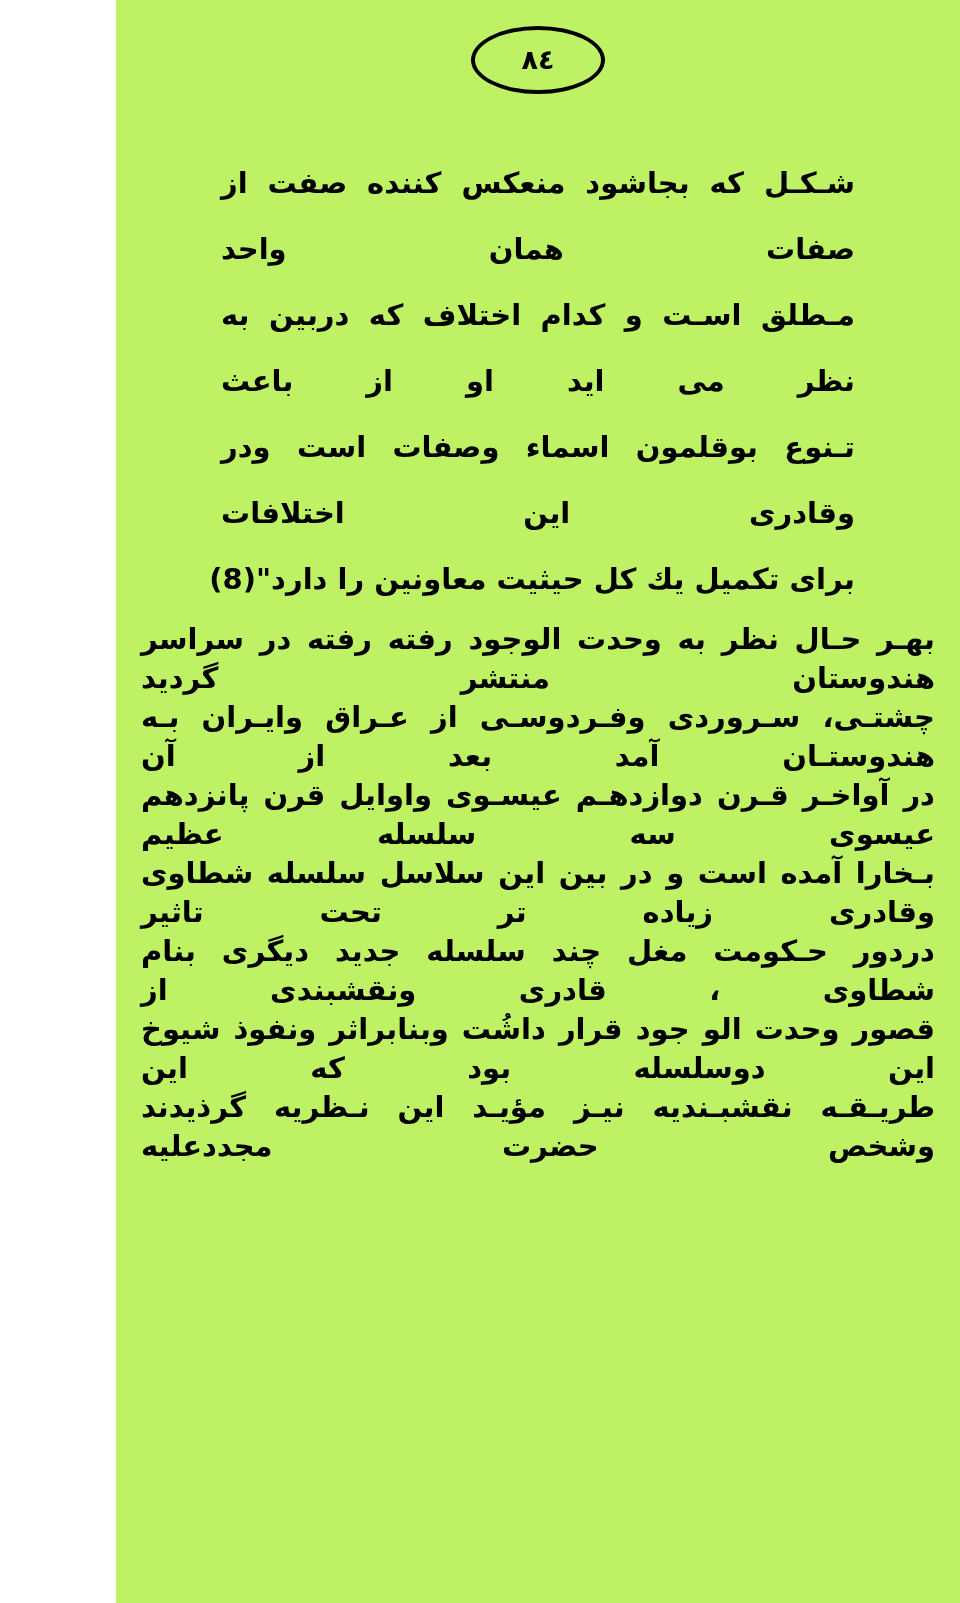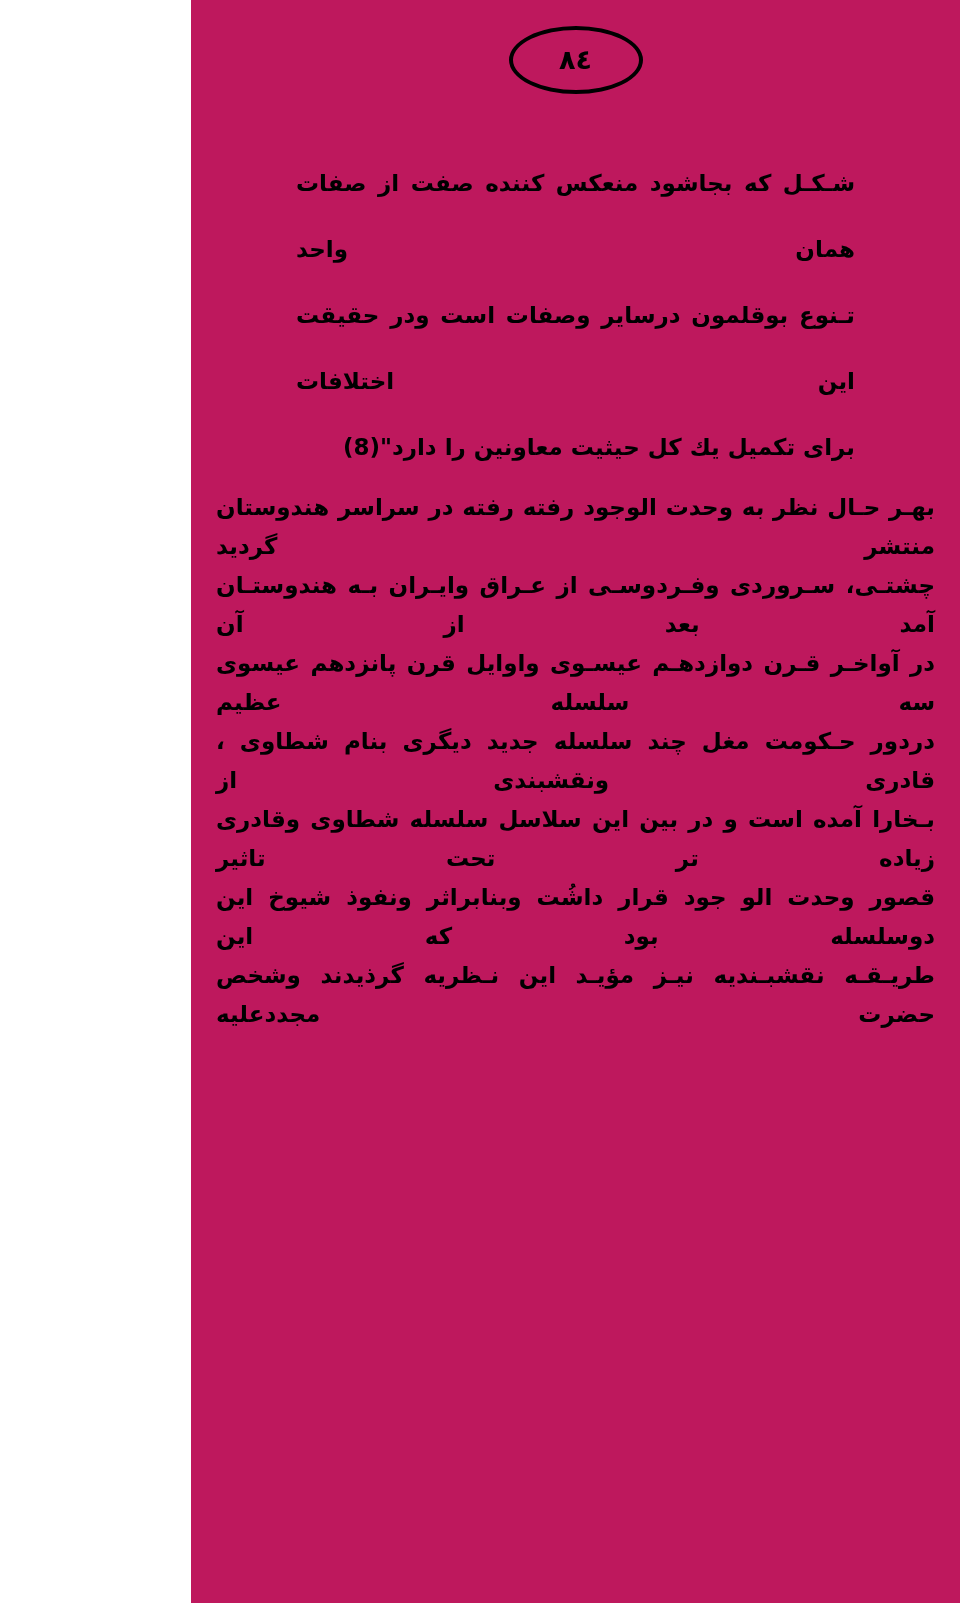--- a/index.html
+++ b/index.html
@@ -2,23 +2,23 @@
 <html lang="fa" dir="rtl"><head>
 <meta charset="utf-8">
 <style>
   html, body {
     margin: 0;
     padding: 0;
     background: #ffffff;
   }
   .page {
     position: relative;
-    width: 769px;
+    width: 844px;
     height: 1603px;
-    background: #be185d;
+    background: #bef264;
     color: #000000;
     direction: rtl;
     font-family: "DejaVu Sans", sans-serif;
     font-weight: 700;
     overflow: hidden;
   }
   .page-number-wrap {
     padding-top: 26px;
     display: flex;
     justify-content: center;
@@ -38,21 +38,21 @@
     transform: translateY(-1px);
   }
   .block { }
   .quote1 {
     margin: 56px 105px 0 105px;
   }
   .body-par {
     margin: 8px 25px 0 25px;
   }
   .line {
-    font-size: 23px;
+    font-size: 29px;
     line-height: 66px;
     text-align: right;
     white-space: nowrap;
   }
   .body-par .line { line-height: 39px; }
   .line.just {
     white-space: normal;
     text-align: justify;
     text-align-last: justify;
   }
@@ -63,28 +63,29 @@
 <div class="page">
 
   <div class="page-number-wrap">
     <div class="oval">
       <span>٨٤</span>
     </div>
   </div>
 
   <div class="block quote1">
     <div class="line just">شـكـل كه بجاشود منعكس كننده صفت از صفات همان واحد</div>
-    <div class="line just">تـنوع بوقلمون درساير وصفات است ودر حقيقت اين اختلافات</div>
+    <div class="line just">مـطلق اسـت و كدام اختلاف كه دربين به نظر مى ايد او از باعث</div>
+    <div class="line just">تـنوع بوقلمون اسماء وصفات است ودر وقادرى اين اختلافات</div>
     <div class="line">براى تكميل يك كل حيثيت معاونين را دارد"(8)</div>
   </div>
 
   <div class="block body-par">
     <div class="line just">بهـر حـال نظر به وحدت الوجود رفته رفته در سراسر هندوستان منتشر گرديد</div>
     <div class="line just">چشتـى، سـروردى وفـردوسـى از عـراق وايـران بـه هندوستـان آمد بعد از آن</div>
     <div class="line just">در آواخـر قـرن دوازدهـم عيسـوى واوايل قرن پانزدهم عيسوى سه سلسله عظيم</div>
+    <div class="line just">بـخارا آمده است و در بين اين سلاسل سلسله شطاوى وقادرى زياده تر تحت تاثير</div>
     <div class="line just">دردور حـكومت مغل چند سلسله جديد ديگرى بنام شطاوى ، قادرى ونقشبندى از</div>
-    <div class="line just">بـخارا آمده است و در بين اين سلاسل سلسله شطاوى وقادرى زياده تر تحت تاثير</div>
     <div class="line just">قصور وحدت الو جود قرار داشُت وبنابراثر ونفوذ شيوخ اين دوسلسله بود كه اين</div>
     <div class="line just">طريـقـه نقشبـنديه نيـز مؤيـد اين نـظريه گرذيدند وشخص حضرت مجددعليه</div>
 
   </div>
 
 </div>
 
 </body></html>

